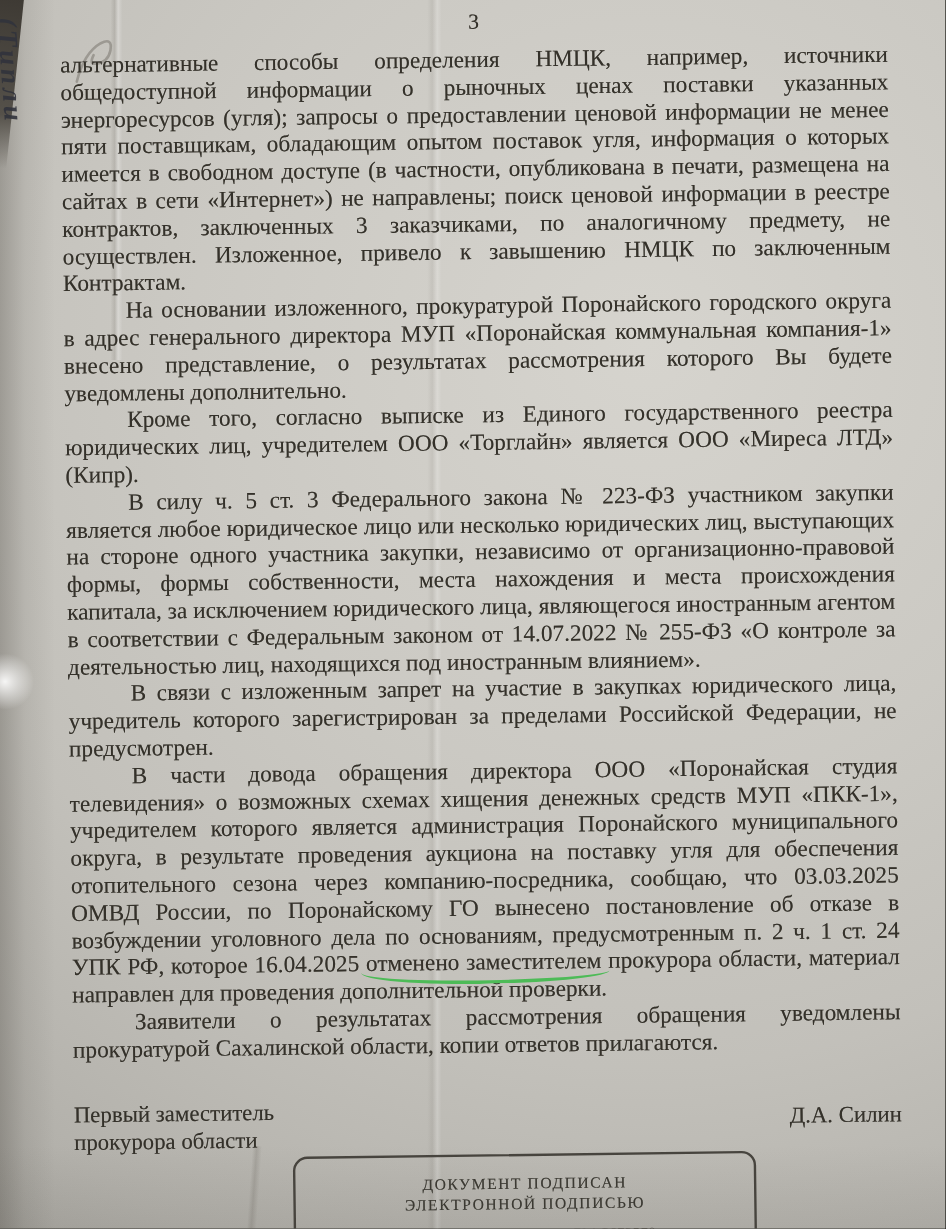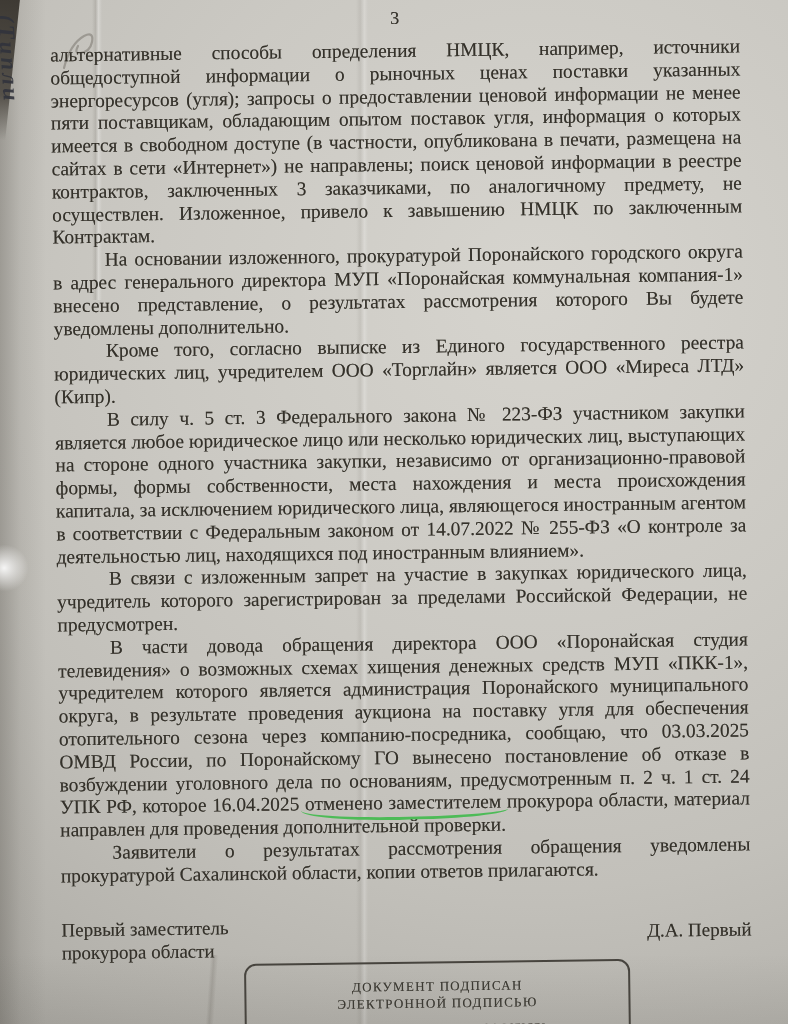--- a/index.html
+++ b/index.html
@@ -89,21 +89,21 @@
       <p>В связи с изложенным запрет на участие в закупках юридического лица, учредитель которого зарегистрирован за пределами Российской Федерации, не предусмотрен.</p>
       <p><span>В части довода обращения директора ООО «Поронайская студия телевидения» о возможных схемах хищения денежных средств МУП «ПКК-1», учредителем которого является администрация Поронайского муниципального округа, в результате проведения аукциона на поставку угля для обеспечения отопительного сезона через компанию-посредника, сообщаю, что 03.03.2025 ОМВД России, по Поронайскому ГО вынесено постановление об отказе в возбуждении уголовного дела по основаниям, предусмотренным п. 2 ч. 1 ст. 24 УПК РФ, которое 16.04.2025 </span><span class="underline-green">отменено заместителем</span><span> прокурора области, материал направлен для проведения дополнительной проверки.</span></p>
       <p>Заявители о результатах рассмотрения обращения уведомлены прокуратурой Сахалинской области, копии ответов прилагаются.</p>
     </div>
 
     <div class="signature">
       <div class="sig-position">
         <div>Первый заместитель</div>
         <div>прокурора области</div>
       </div>
-      <div class="sig-name">Д.А. Первый</div>
+      <div class="sig-name">Д.А. Силин</div>
     </div>
 
     <div class="stamp">
       <div class="stamp-title">
         <div>ДОКУМЕНТ ПОДПИСАН</div>
         <div>ЭЛЕКТРОННОЙ ПОДПИСЬЮ</div>
       </div>
       <div class="stamp-cert">Сертификат: 3В92В49В61С9В9Е3А1372АС673570</div>
     </div>
 

